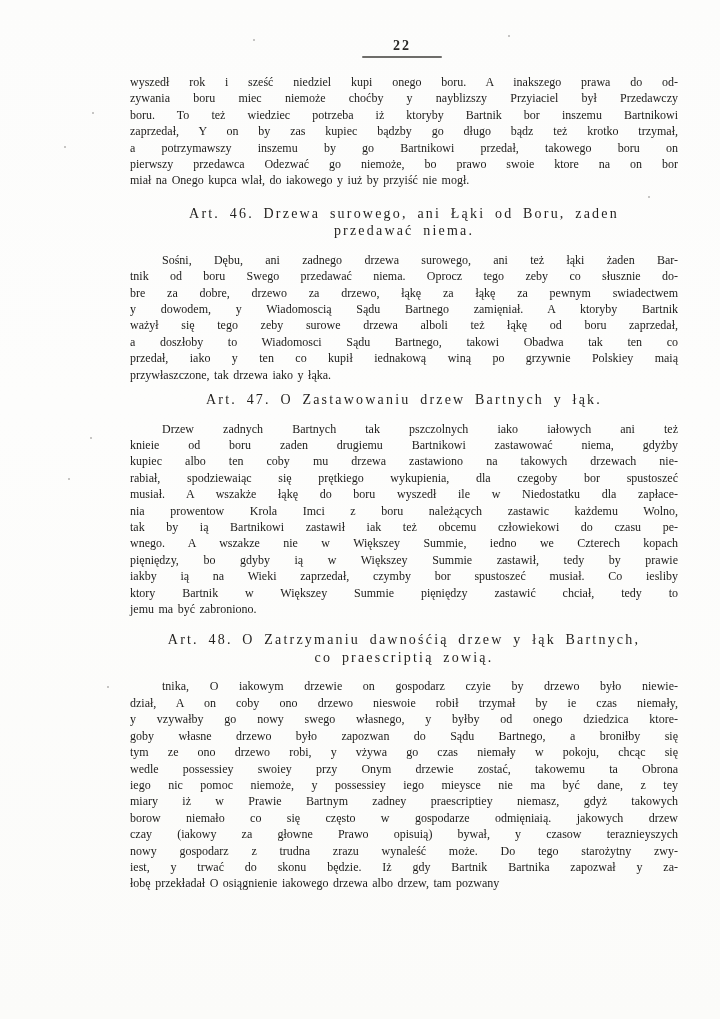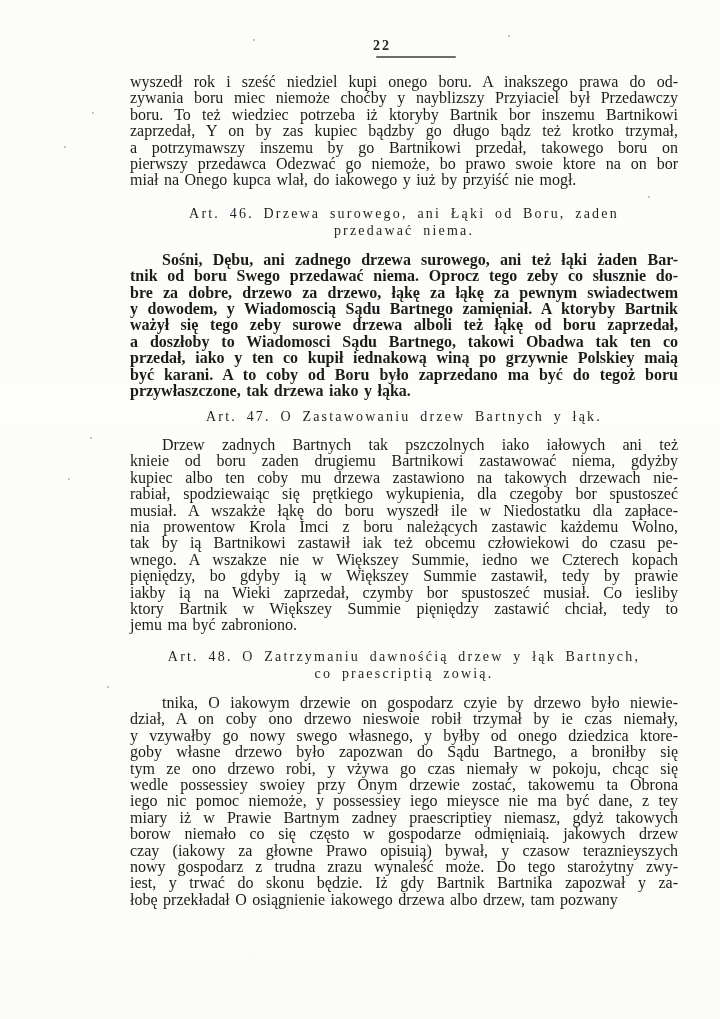--- a/index.html
+++ b/index.html
@@ -17,24 +17,24 @@
   }
   .sheet {
     position: absolute;
     inset: 0;
     background:
       linear-gradient(180deg, #fcfcfb 0%, #fdfdfc 40%, #fbfbf9 100%);
   }
   
   .page-head {
     position: absolute;
-    left: 373px;
+    left: 359px;
     top: 38px;
     width: 86px;
-    text-align: left;
+    text-align: center;
   }
   .page-number {
     font-size: 14px;
     font-weight: bold;
     letter-spacing: 2px;
     color: #2a2927;
   }
   .page-rule {
     width: 80px;
     height: 2px;
@@ -47,21 +47,21 @@
     position: absolute;
     left: 130px;
     top: 74px;
     width: 548px;
   }
   .para {
     margin: 0;
     padding: 0;
   }
   .para .line {
-    font-size: 16px;
+    font-size: 12px;
     line-height: 16.4px;
     text-align: justify;
     text-align-last: justify;
     word-spacing: 1.5px;
     white-space: normal;
   }
   .para .line:last-child {
     text-align-last: left;
   }
   .para.indent .line:first-child {
@@ -75,21 +75,21 @@
   }
   .art-heading .heading-line {
     font-size: 14px;
     line-height: 17.5px;
     letter-spacing: 2.2px;
     word-spacing: 4px;
     color: #211f1d;
     text-align: center;
   }
   .gap-after-p1   { margin-top: 16px; }
-  .gap-after-h46  { margin-top: 7px; font-weight: bold; }
+  .gap-after-h46  { margin-top: 7px; }
   .gap-after-p46  { margin-top: 8px; }
   .gap-after-h47  { margin-top: 10px; }
   .gap-after-p47  { margin-top: 14px; }
   .gap-after-h48  { margin-top: 8px; }
   
   .speck {
     position: absolute;
     width: 2px;
     height: 2px;
     border-radius: 50%;
@@ -125,21 +125,20 @@
       </h3>
 
     <div class="para indent gap-after-h46">
         <div class="line">Sośni, Dębu, ani zadnego drzewa surowego, ani też łąki żaden Bar-</div>
         <div class="line">tnik od boru Swego przedawać niema.  Oprocz tego zeby co słusznie do-</div>
         <div class="line">bre za dobre, drzewo za drzewo, łąkę za łąkę za pewnym swiadectwem</div>
         <div class="line">y dowodem, y Wiadomoscią Sądu Bartnego zamięniał. A ktoryby Bartnik</div>
         <div class="line">ważył się tego zeby surowe drzewa alboli też łąkę od boru zaprzedał,</div>
         <div class="line">a doszłoby to Wiadomosci Sądu Bartnego, takowi Obadwa tak ten co</div>
         <div class="line">przedał, iako y ten co kupił iednakową winą po grzywnie Polskiey maią</div>
-        <div class="line">być karani.  A to coby od Boru było zaprzedano ma być do tegoż boru</div>
         <div class="line">przywłaszczone, tak drzewa iako y łąka.</div>
       </div>
 
     <h3 class="art-heading gap-after-p46">
         <div class="heading-line">Art. 47.  O Zastawowaniu drzew Bartnych y łąk.</div>
       </h3>
 
     <div class="para indent gap-after-h47">
         <div class="line">Drzew zadnych Bartnych tak pszczolnych iako iałowych ani też</div>
         <div class="line">knieie od boru zaden drugiemu Bartnikowi zastawować niema, gdyżby</div>

